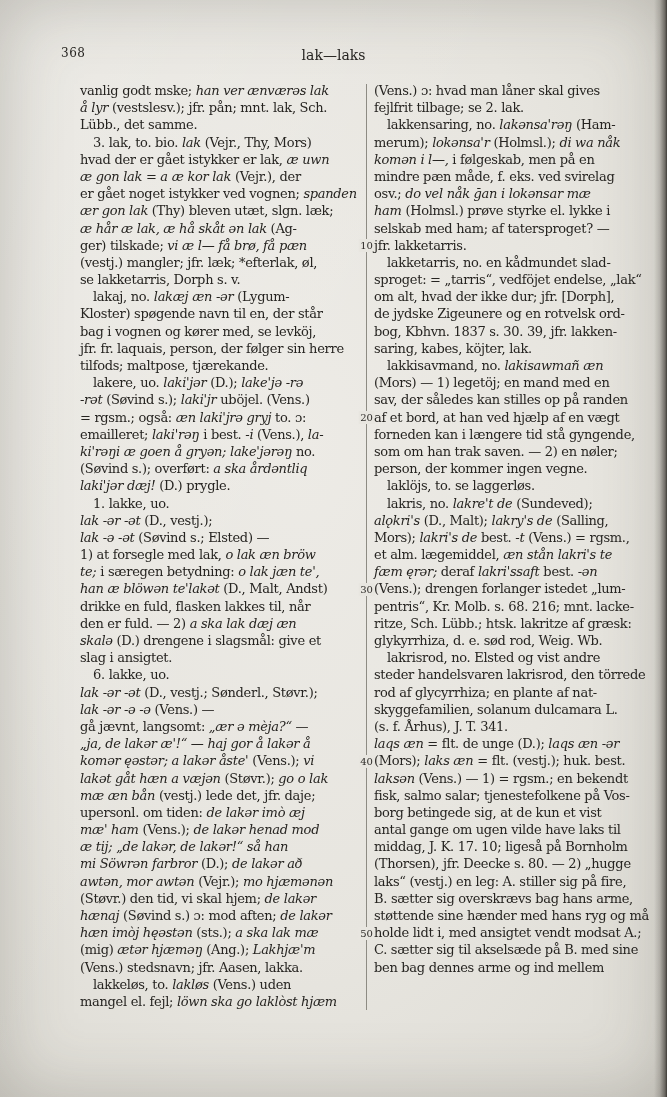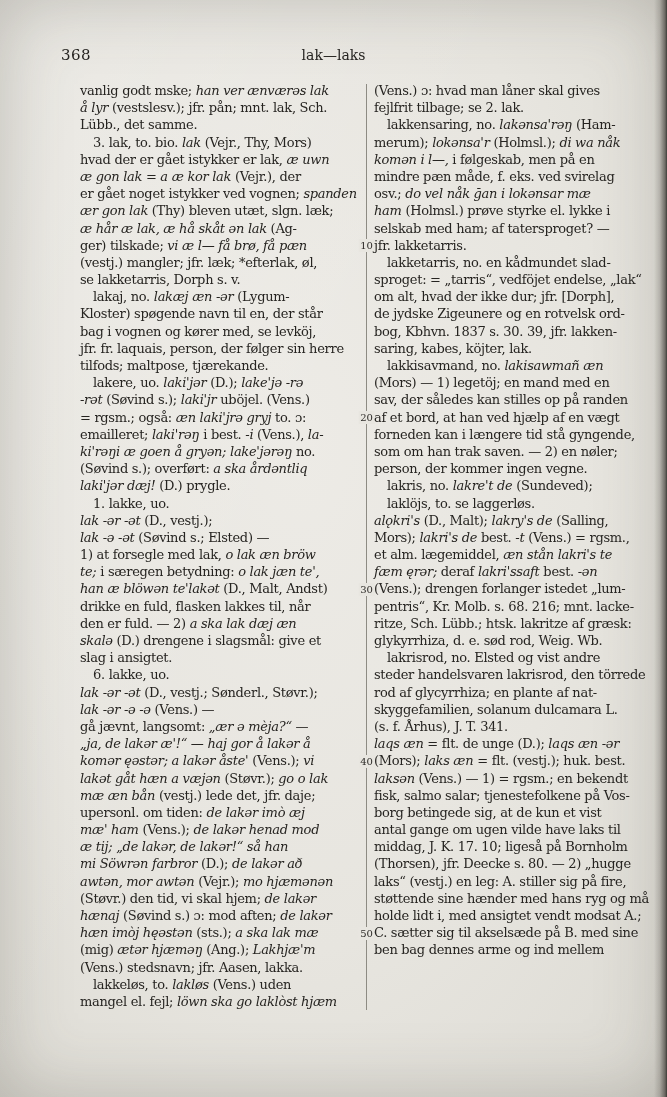--- a/index.html
+++ b/index.html
@@ -17,21 +17,21 @@
   }
   .edge-right {
     position: absolute; top: 0; right: 0; width: 13px; height: 100%;
     background: linear-gradient(to right,
       rgba(45,40,34,0) 0%, rgba(45,40,34,0.18) 45%,
       rgba(35,31,26,0.55) 85%, rgba(22,20,16,0.78) 100%);
     pointer-events: none;
   }
   .pageno {
     position: absolute; left: 61px; top: 46px;
-    font-size: 15px; letter-spacing: 0.5px;
+    font-size: 12px; letter-spacing: 0.5px;
   }
   .runhead {
     position: absolute; left: 0; top: 47px; width: 100%;
     text-align: center; font-size: 14px;
   }
   .textblock {
     position: absolute; left: 80px; top: 82px; width: 572px; height: 930px;
   }
   .col { position: absolute; top: 0; left: 0; width: 278px; }
   .col-right { left: 294px; }
@@ -141,22 +141,22 @@
         <div class="line">de jydske Zigeunere og en rotvelsk ord-</div>
         <div class="line">bog, Kbhvn. 1837 s. 30. 39, jfr. lakken-</div>
         <div class="line">saring, kabes, köjter, lak.</div>
         <div class="line indent"><b>lakkisavmand,</b> no. <i>lakisawmañ æn</i></div>
         <div class="line">(Mors) — 1) legetöj; en mand med en</div>
         <div class="line">sav, der således kan stilles op på randen</div>
         <div class="line">af et bord, at han ved hjælp af en vægt</div>
         <div class="line">forneden kan i længere tid stå gyngende,</div>
         <div class="line">som om han trak saven. — 2) en nøler;</div>
         <div class="line">person, der kommer ingen vegne.</div>
+        <div class="line indent"><b>laklöjs,</b> to. se laggerløs.</div>
         <div class="line indent"><b>lakris,</b> no. <i>lakre't de</i> (Sundeved);</div>
-        <div class="line indent"><b>laklöjs,</b> to. se laggerløs.</div>
         <div class="line"><i>alǫkri's</i> (D., Malt); <i>lakry's de</i> (Salling,</div>
         <div class="line">Mors); <i>lakri's de</i> best. <i>-t</i> (Vens.) = rgsm.,</div>
         <div class="line">et alm. lægemiddel, <i>æn stån lakri's te</i></div>
         <div class="line"><i>fæm ęrər;</i> deraf <i>lakri'ssaft</i> best. <i>-ən</i></div>
         <div class="line">(Vens.); drengen forlanger istedet „lum-</div>
         <div class="line">pentris“, Kr. Molb. s. 68. 216; mnt. lacke-</div>
         <div class="line">ritze, Sch. Lübb.; htsk. lakritze af græsk:</div>
         <div class="line">glykyrrhiza, d. e. sød rod, Weig. Wb.</div>
         <div class="line indent"><b>lakrisrod,</b> no. Elsted og vist andre</div>
         <div class="line">steder handelsvaren lakrisrod, den törrede</div>
@@ -165,20 +165,21 @@
         <div class="line">(s. f. Århus), J. T. 341.</div>
         <div class="line"><i>laqs æn</i> = flt. de unge (D.); <i>laqs æn -ər</i></div>
         <div class="line">(Mors); <i>laks æn</i> = flt. (vestj.); huk. best.</div>
         <div class="line"><i>laksən</i> (Vens.) — 1) = rgsm.; en bekendt</div>
         <div class="line">fisk, salmo salar; tjenestefolkene på Vos-</div>
         <div class="line">borg betingede sig, at de kun et vist</div>
         <div class="line">antal gange om ugen vilde have laks til</div>
         <div class="line">middag, J. K. 17. 10; ligeså på Bornholm</div>
         <div class="line">(Thorsen), jfr. Deecke s. 80. — 2) „hugge</div>
         <div class="line">laks“ (vestj.) en leg: A. stiller sig på fire,</div>
+        <div class="line">B. sætter sig overskrævs bag hans arme,</div>
         <div class="line">støttende sine hænder med hans ryg og må</div>
         <div class="line">holde lidt i, med ansigtet vendt modsat A.;</div>
         <div class="line">C. sætter sig til akselsæde på B. med sine</div>
         <div class="line">ben bag dennes arme og ind mellem</div>
       </div>
   </div>
 
   <div class="edge-right"></div>
 </div>
 

